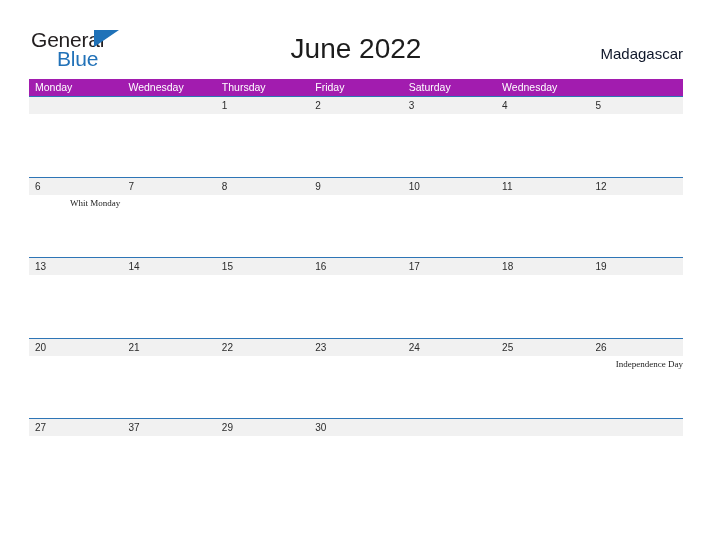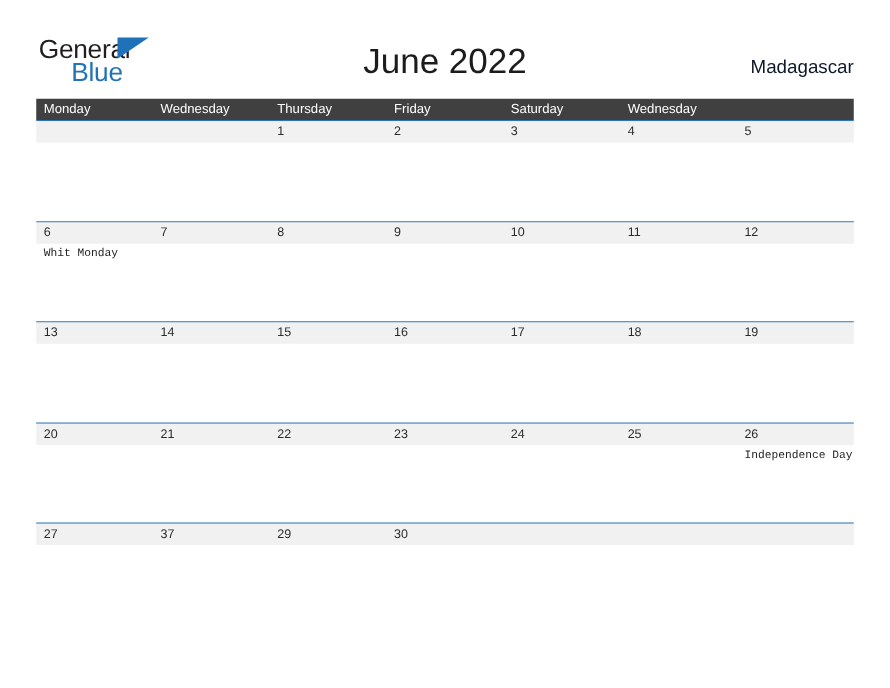--- a/index.html
+++ b/index.html
@@ -98,21 +98,21 @@
     position: absolute;
     left: 29px;
     top: 79px;
     width: 654px;
   }
 
   .dow-row {
     display: flex;
     width: 654px;
     height: 17px;
-    background: #404040;
+    background: #a21caf;
   }
   .dow-cell {
     width: 93.43px;
     height: 17px;
     box-sizing: border-box;
     padding-left: 6px;
     color: #ffffff;
     font-size: 10.5px;
     line-height: 17px;
     font-family: "Liberation Sans", sans-serif;
@@ -155,22 +155,23 @@
     height: 62px;
   }
   .event-cell {
     width: 93.43px;
     box-sizing: border-box;
     padding-left: 6px;
     padding-top: 2px;
     font-size: 9px;
     line-height: 12px;
     color: #1c1c1c;
-    font-family: Liberation Mono, monospace;
+    font-family: Liberation Serif, serif;
     word-wrap: break-word;
+    margin-left: 35px;
   }
   .event-item {
     display: block;
     white-space: nowrap;
   }
 </style>
 </head>
 <body>
 
 <div class="page">

